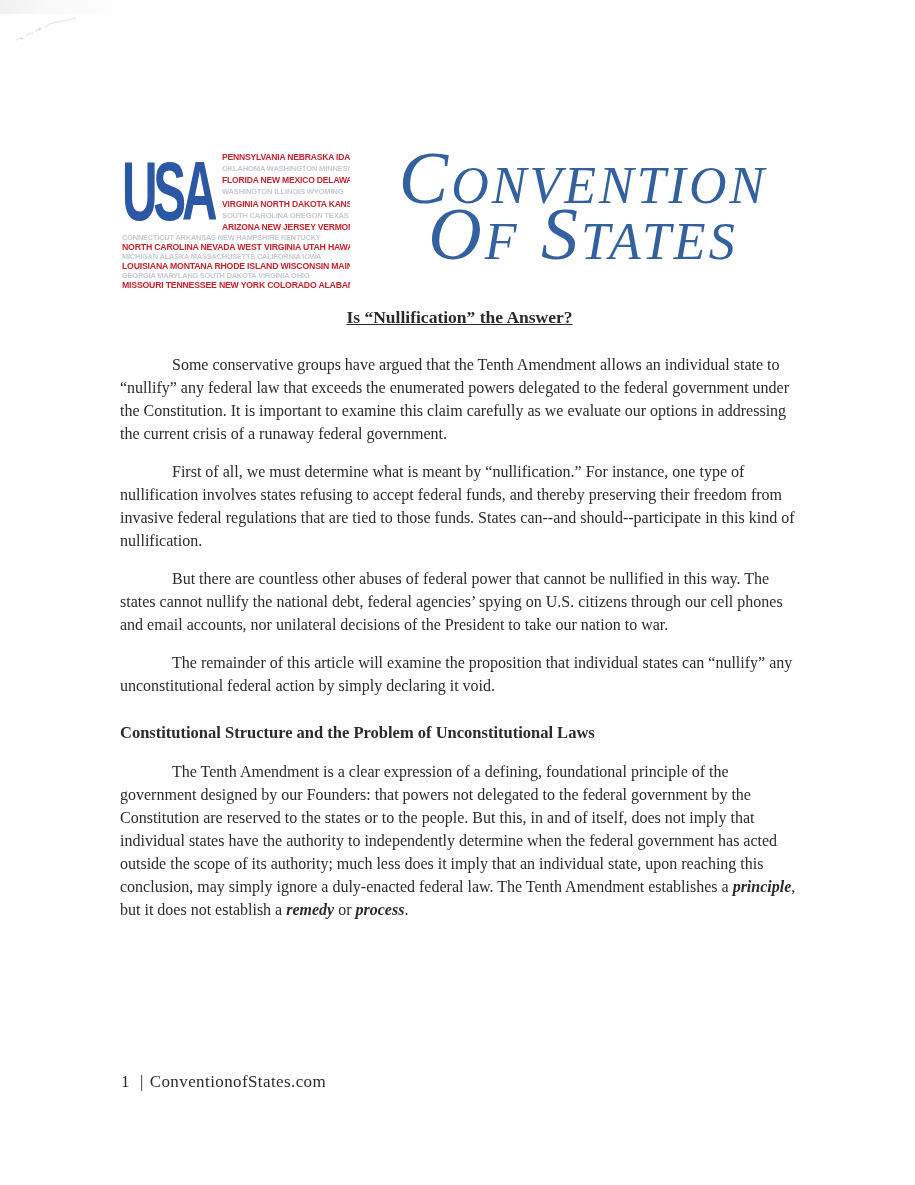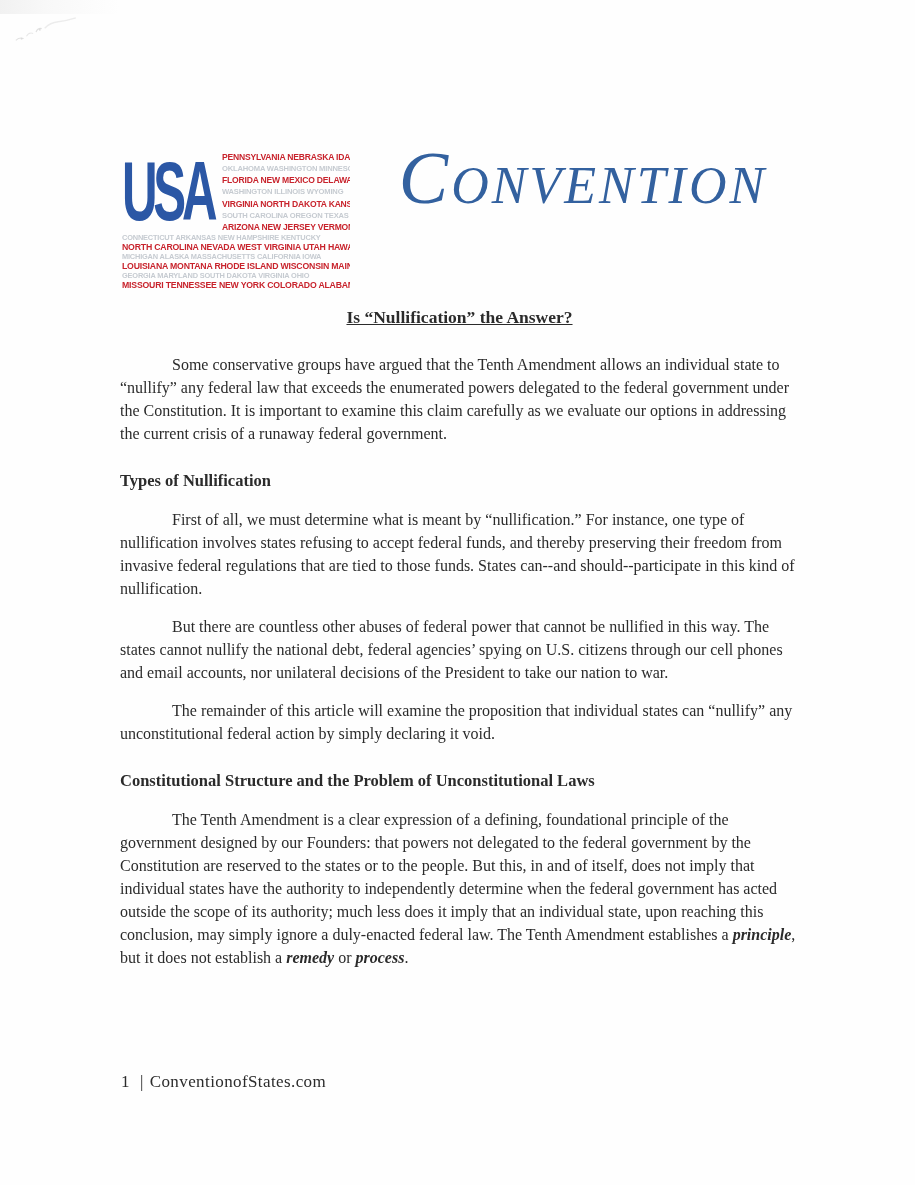--- a/index.html
+++ b/index.html
@@ -93,29 +93,29 @@
       <div class="frow faint" style="color: rgb(198, 203, 209);">CONNECTICUT ARKANSAS NEW HAMPSHIRE KENTUCKY</div>
       <div class="frow red" style="color: rgb(200, 35, 44);">NORTH CAROLINA NEVADA WEST VIRGINIA UTAH HAWAII</div>
       <div class="frow faint" style="color: rgb(198, 203, 209);">MICHIGAN ALASKA MASSACHUSETTS CALIFORNIA IOWA</div>
       <div class="frow red" style="color: rgb(200, 35, 44);">LOUISIANA MONTANA RHODE ISLAND WISCONSIN MAINE</div>
       <div class="frow faint" style="color: rgb(198, 203, 209);">GEORGIA MARYLAND SOUTH DAKOTA VIRGINIA OHIO</div>
       <div class="frow red" style="color: rgb(200, 35, 44);">MISSOURI TENNESSEE NEW YORK COLORADO ALABAMA</div>
     </div>
   </div>
   <div class="wordmark" style="color: rgb(51, 97, 159);">
     <div class="wm1">Convention</div>
+    <div class="wm2">Of States</div>
   </div>
 </div>
 
 <div class="doc">
   <div class="doc-title">Is “Nullification” the Answer?</div>
 
   <p class="para">Some conservative groups have argued that the Tenth Amendment allows an individual state to “nullify” any federal law that exceeds the enumerated powers delegated to the federal government under the Constitution.  It is important to examine this claim carefully as we evaluate our options in addressing the current crisis of a runaway federal government.</p>
 
-  <div class="hsec">Types of Nullification</div>
 
   <p class="para">First of all, we must determine what is meant by “nullification.”  For instance, one type of nullification involves states refusing to accept federal funds, and thereby preserving their freedom from invasive federal regulations that are tied to those funds.  States can--and should--participate in this kind of nullification.</p>
   <p class="para">But there are countless other abuses of federal power that cannot be nullified in this way.  The states cannot nullify the national debt, federal agencies’ spying on U.S. citizens through our cell phones and email accounts, nor unilateral decisions of the President to take our nation to war.</p>
   <p class="para">The remainder of this article will examine the proposition that individual states can “nullify” any unconstitutional federal action by simply declaring it void.</p>
 
   <div class="hsec">Constitutional Structure and the Problem of Unconstitutional Laws</div>
 
   <p class="para"><span>The Tenth Amendment is a clear expression of a defining, foundational principle of the government designed by our Founders:  that powers not delegated to the federal government by the Constitution are reserved to the states or to the people.  But this, in and of itself, does not imply that individual states have the authority to independently determine when the federal government has acted outside the scope of its authority; much less does it imply that an individual state, upon reaching this conclusion, may simply ignore a duly-enacted federal law.  The Tenth Amendment establishes a </span><span class="it">principle</span><span>, but it does not establish a </span><span class="it">remedy</span><span> or </span><span class="it">process</span><span>.</span></p>
 
 </div>

